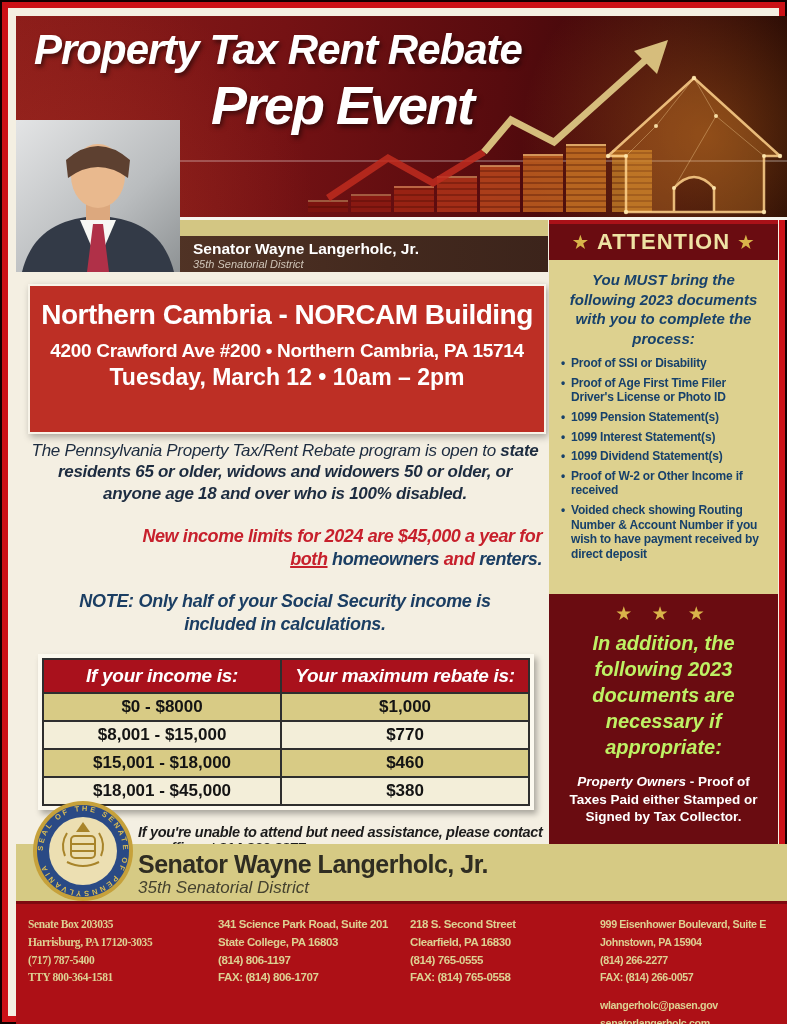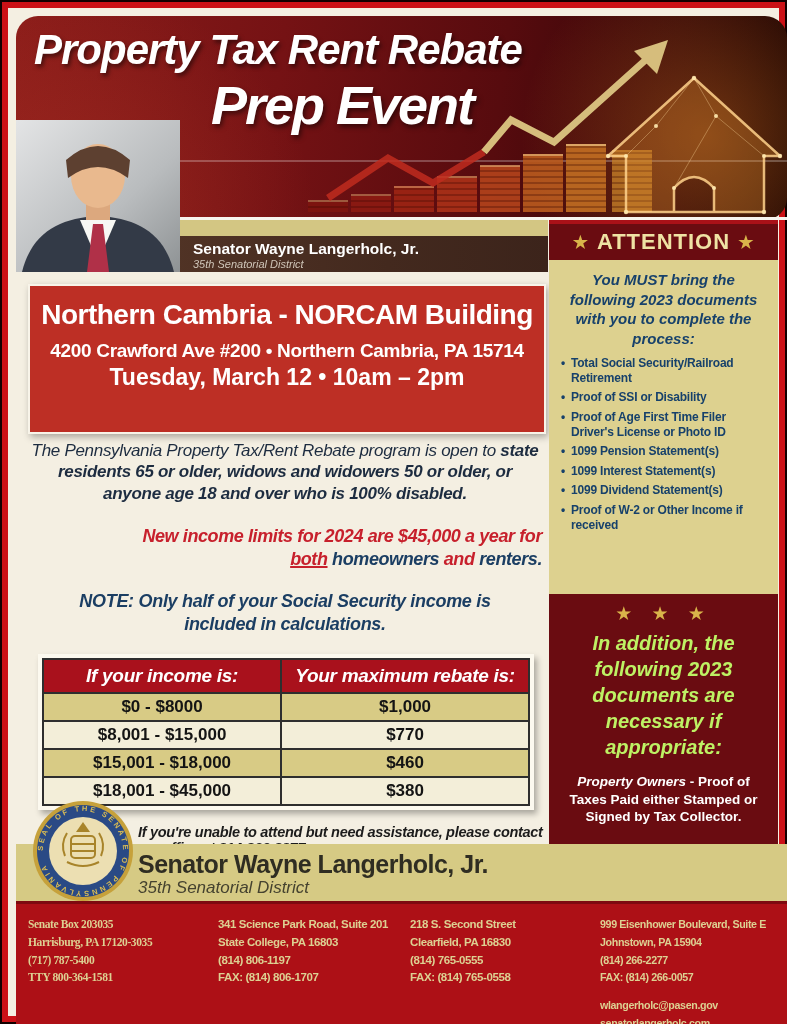--- a/index.html
+++ b/index.html
@@ -4,21 +4,21 @@
 <style>
   html,body{margin:0;padding:0;background:#000;}
   .page{position:relative;width:787px;height:1024px;background:#cb1116;box-shadow:inset 0 0 0 2px #120000;font-family:"Liberation Sans",sans-serif;overflow:hidden;}
   .content{position:absolute;left:8px;top:8px;right:8px;bottom:8px;background:#f4efe2;}
 
   
   .banner{position:absolute;left:8px;top:8px;width:771px;height:204px;overflow:hidden;z-index:1;
     background:
       radial-gradient(circle at 690px 120px, rgba(216,122,32,.40), rgba(216,122,32,0) 185px),
       radial-gradient(circle at 70px 205px, rgba(205,70,45,.28), rgba(205,70,45,0) 230px),
-      linear-gradient(97deg,#8c1d1a 0%,#751214 34%,#570b0e 62%,#320608 84%,#170101 100%); border-radius: 22px;}
+      linear-gradient(97deg,#8c1d1a 0%,#751214 34%,#570b0e 62%,#320608 84%,#170101 100%);}
   .banner svg{position:absolute;left:0;top:0;}
   .title1{position:absolute;left:18px;top:10px;width:740px;color:#fff;font-size:42px;font-weight:bold;font-style:italic;letter-spacing:-1px;text-shadow:2px 3px 4px rgba(0,0,0,.5);z-index:3;}
   .title2{position:absolute;left:46px;top:58px;width:560px;text-align:center;color:#fff;font-size:54px;font-weight:bold;font-style:italic;letter-spacing:-2px;text-shadow:2px 3px 5px rgba(0,0,0,.5);z-index:3;}
 
   .white-line{position:absolute;left:8px;top:209px;width:771px;height:3px;background:#f7f5ef;z-index:4;}
   .side-top-strip{position:absolute;left:541px;top:212px;width:229px;height:4px;background:#a91118;z-index:4;}
 
   
   .gold-strip{position:absolute;left:8px;top:212px;width:532px;height:16px;background:#d3c683;z-index:3;}
   .brown-band{position:absolute;left:8px;top:228px;width:532px;height:36px;background:linear-gradient(90deg,#5a3a2a,#43291e 70%,#3c241b);z-index:3;}
@@ -242,27 +242,27 @@
 
     <aside class="sidebar">
       <div class="att-bar">
         <span class="star">★</span>
         <span>ATTENTION</span>
         <span class="star">★</span>
       </div>
       <div class="att-panel">
         <div class="att-head">You MUST bring the following 2023 documents with you to complete the process:</div>
         <ul>
-          <li>Total Social Security/Railroad Retirement</li>
           <li>Proof of SSI or Disability</li>
           <li>Proof of Age First Time Filer Driver's License or Photo ID</li>
           <li>1099 Pension Statement(s)</li>
           <li>1099 Interest Statement(s)</li>
           <li>1099 Dividend Statement(s)</li>
           <li>Proof of W-2 or Other Income if received</li>
+          <li>Voided check showing Routing Number &amp; Account Number if you wish to have payment received by direct deposit</li>
         </ul>
       </div>
       <div class="add-panel">
         <div class="stars3">★ ★ ★</div>
         <div class="add-head">In addition, the following 2023 documents are necessary if appropriate:</div>
         <p><span class="lbl">Property Owners</span><span> - Proof of Taxes Paid either Stamped or Signed by Tax Collector.</span></p>
       </div>
     </aside>
 
     <div class="seal">

